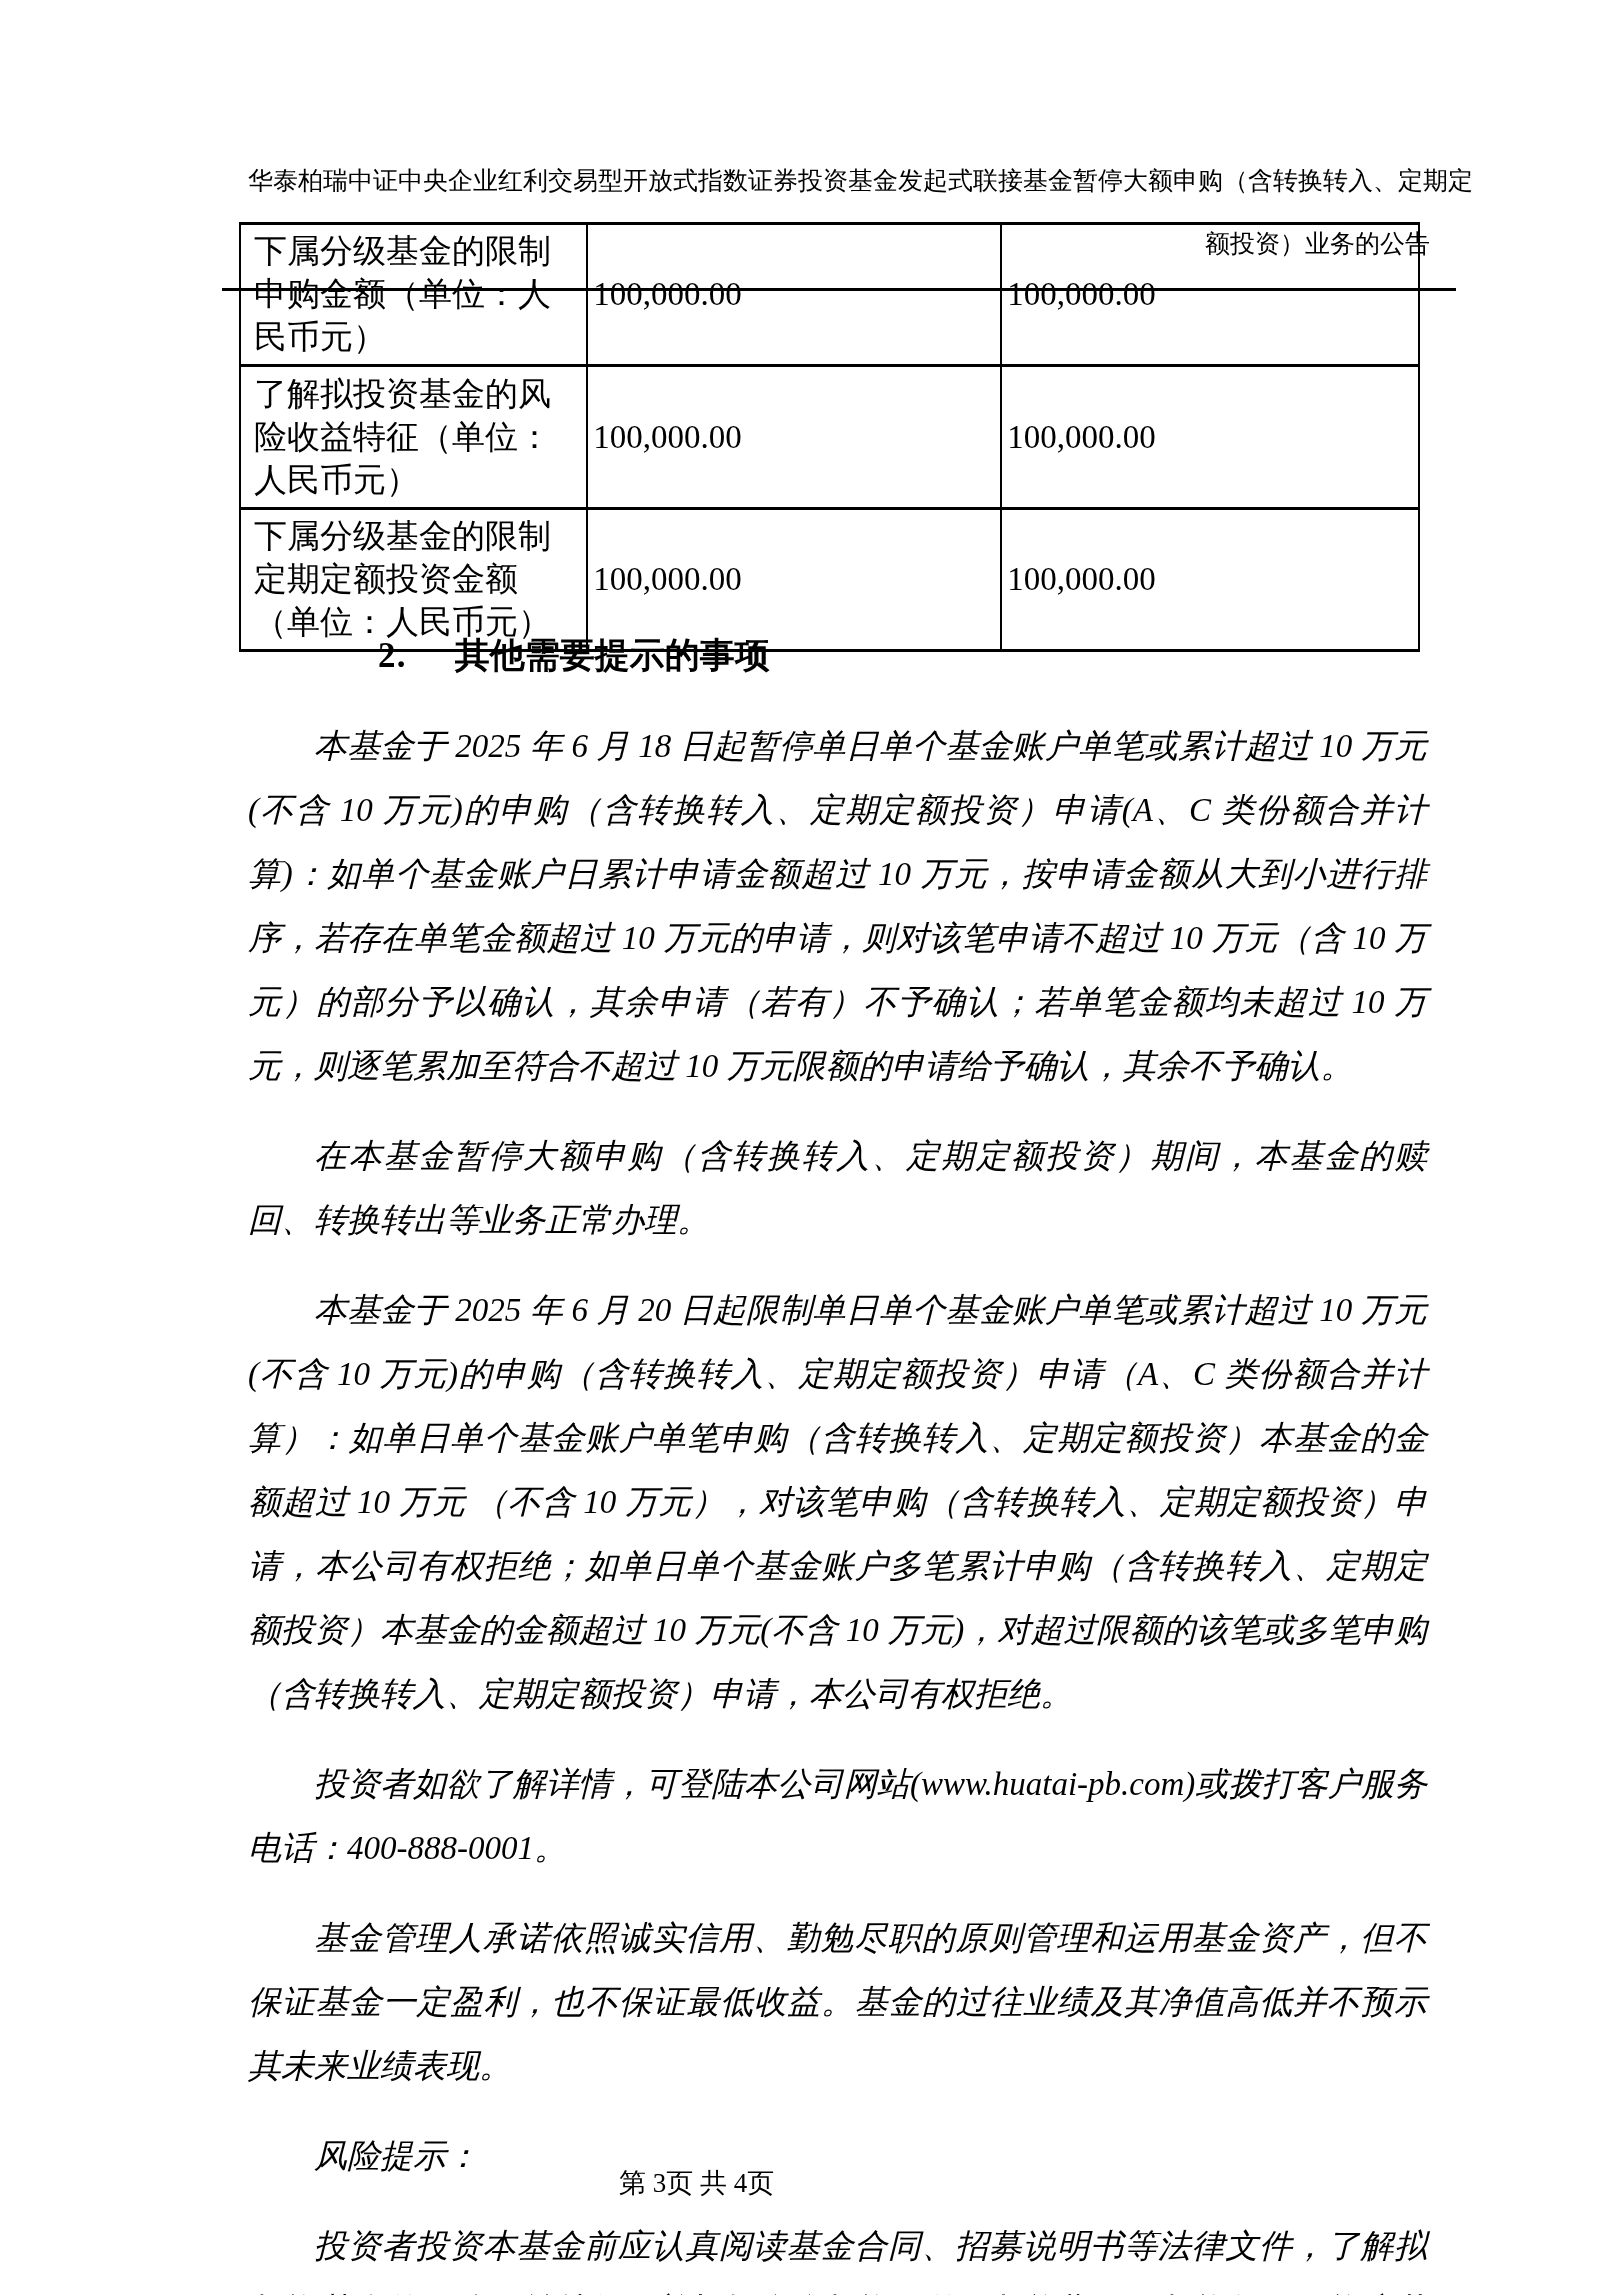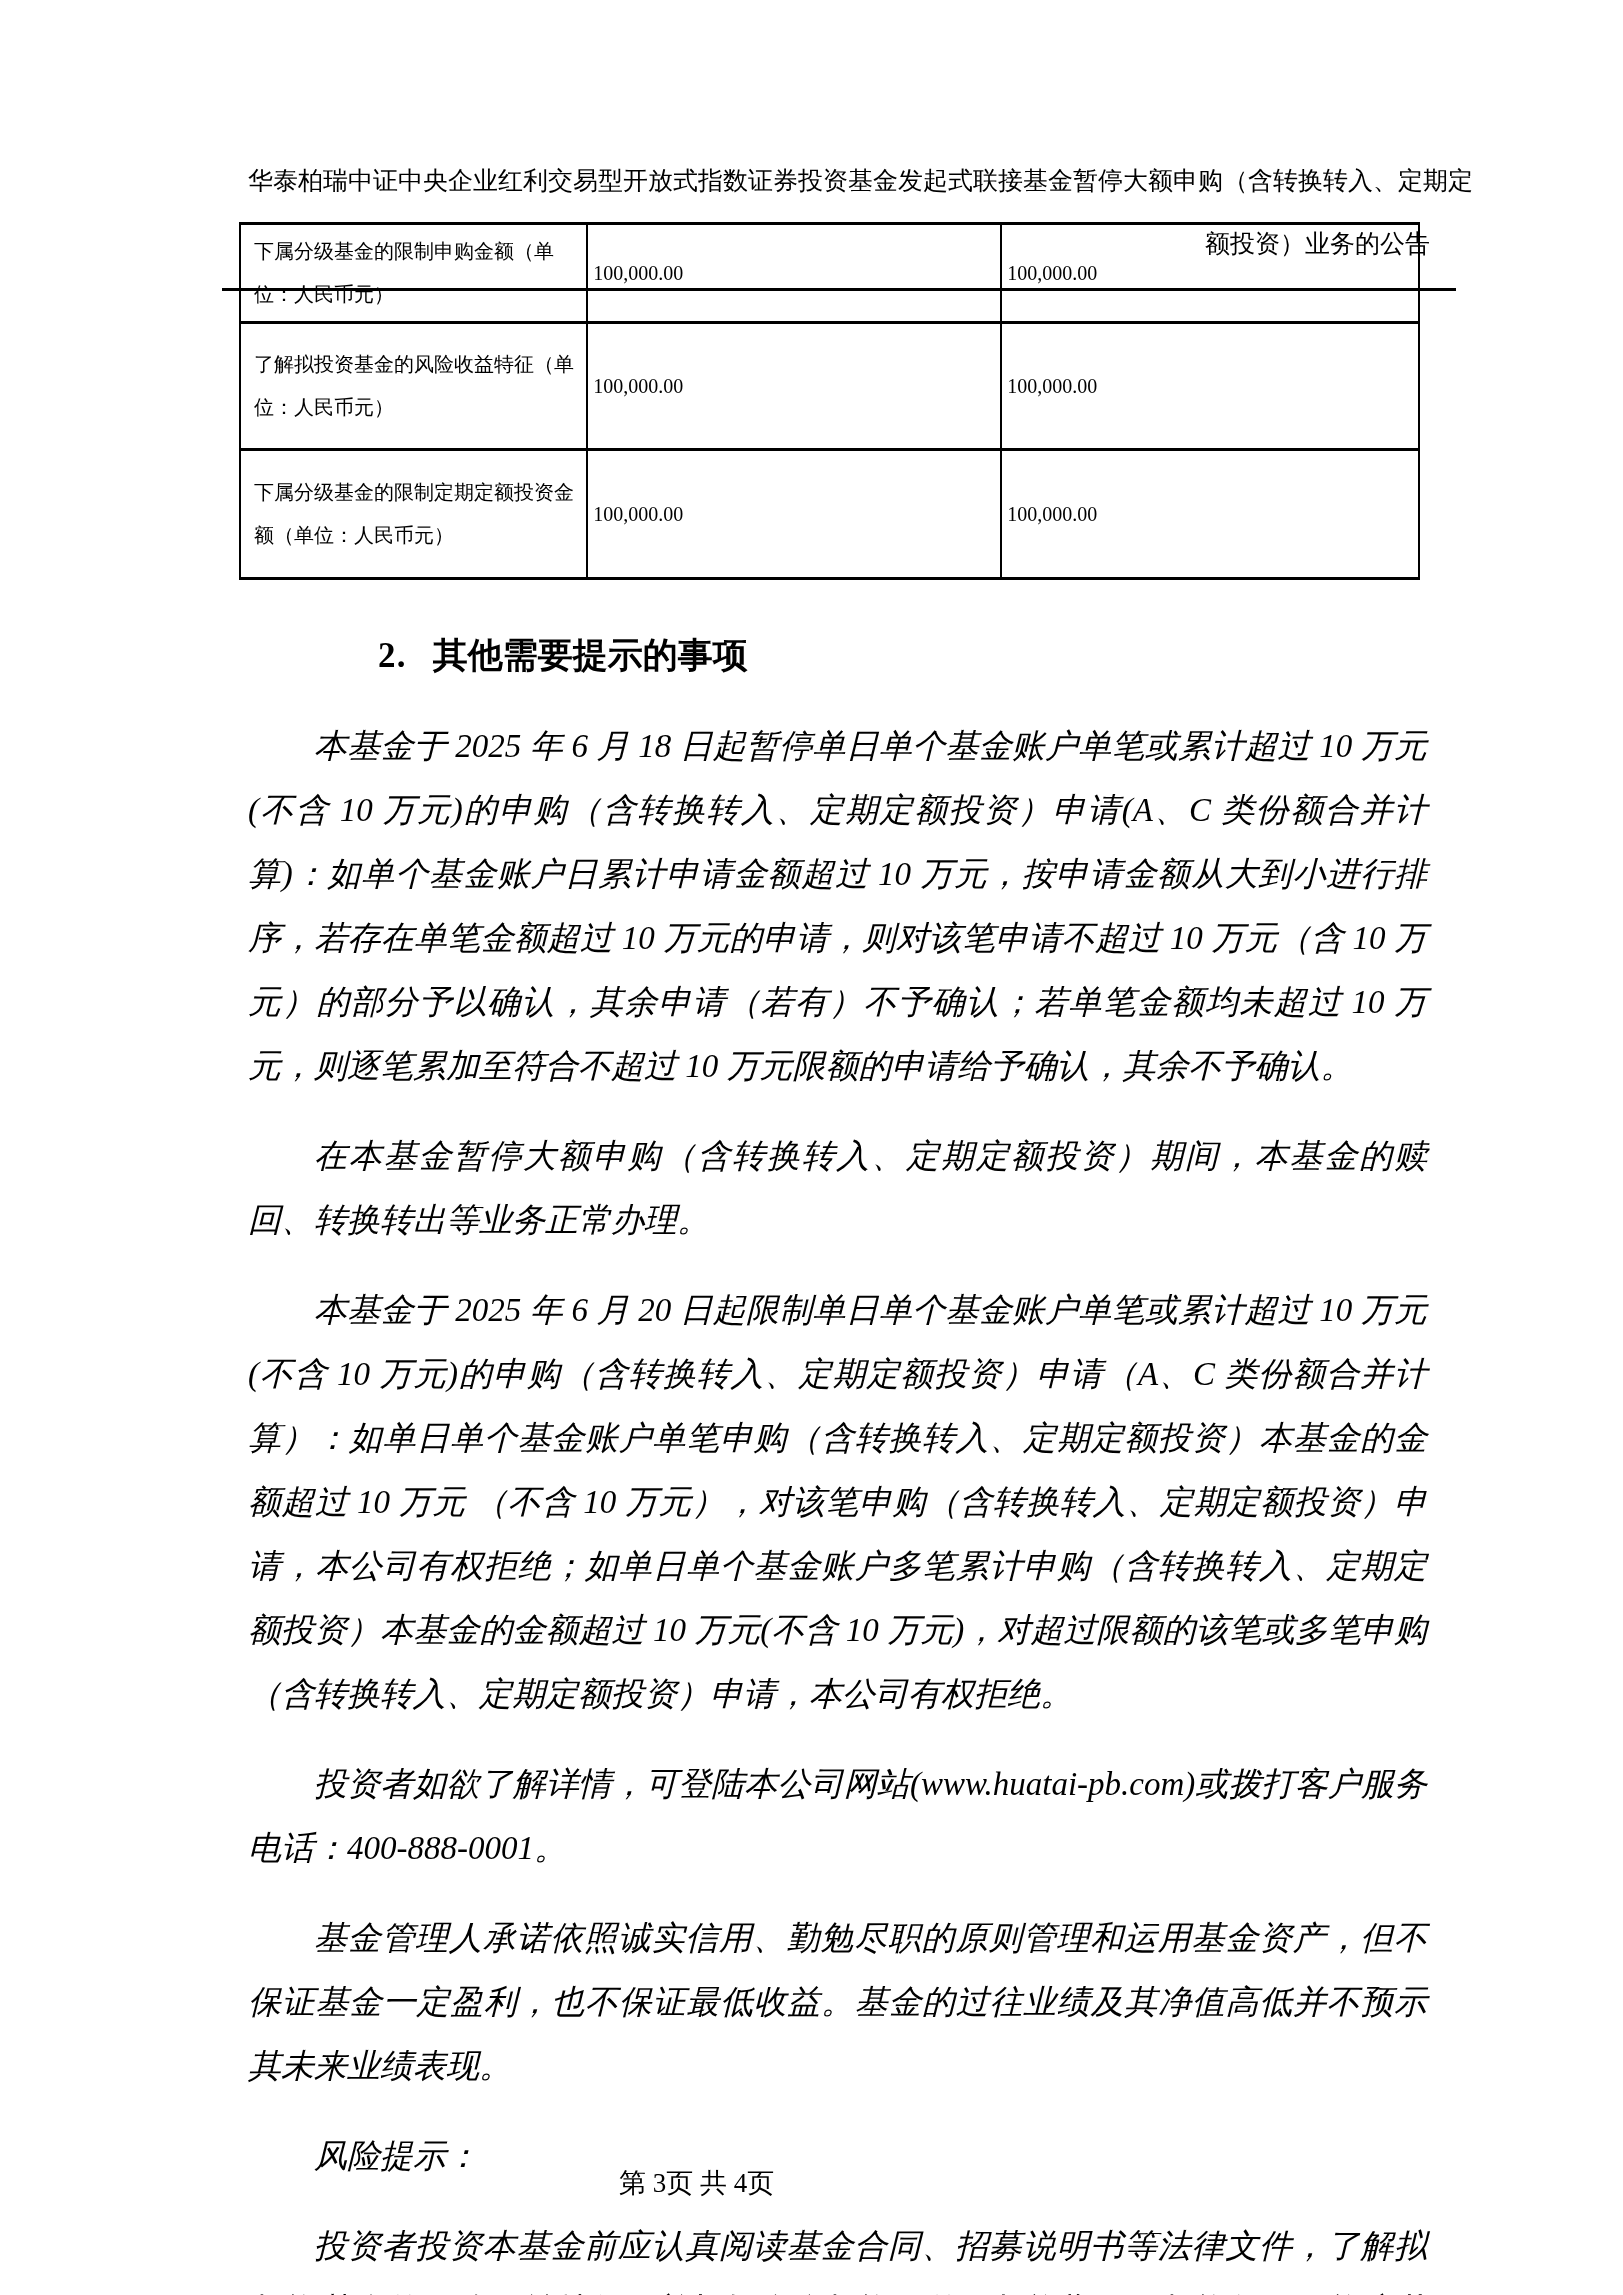--- a/index.html
+++ b/index.html
@@ -26,21 +26,21 @@
   }
   .doc-header .l1 { text-align: justify; white-space: nowrap; }
   .doc-header .l2 { text-align: right; }
   
   table.limits {
     position: absolute;
     left: 213px; top: 196px;
     width: 1179px;
     border-collapse: collapse;
     table-layout: fixed;
-    font-size: 20px;
+    font-size: 33px;
     line-height: 43px;
   }
   table.limits td {
     border-left: 2px solid #000;
     border-right: 2px solid #000;
     border-top: 3.3px solid #000;
     border-bottom: 3.3px solid #000;
     vertical-align: middle;
   }
   td.c1 { width: 347px; padding: 5.2px 5.2px 5.2px 13px; }
@@ -58,21 +58,21 @@
     line-height: 64px;
   }
   .section-heading {
     font-weight: bold;
     font-size: 35px;
     padding-left: 130px;
     line-height: 64px;
     white-space: nowrap;
   }
   .section-heading .num { letter-spacing: 1.3px; }
-  .section-heading .ttl { }
+  .section-heading .ttl { margin-left: 22px; }
   .para {
     text-align: justify;
     text-indent: 2em;
     font-style: italic;
   }
   
   .doc-footer {
     position: absolute;
     left: 0; top: 2125px;
     width: 1341px;

